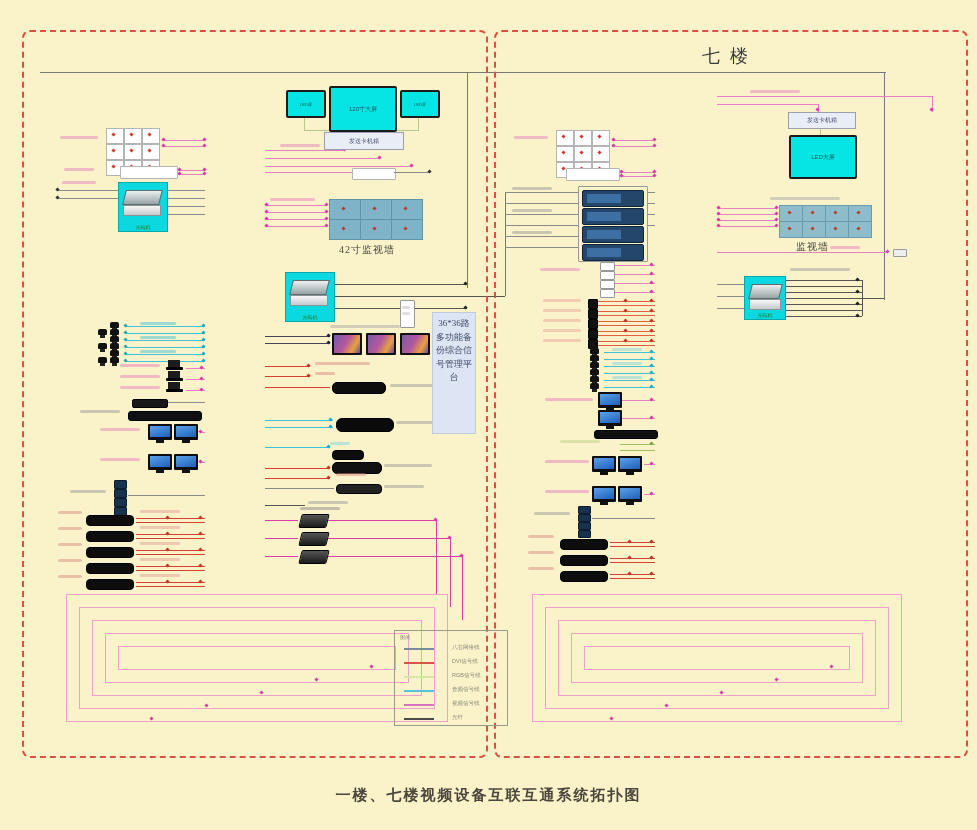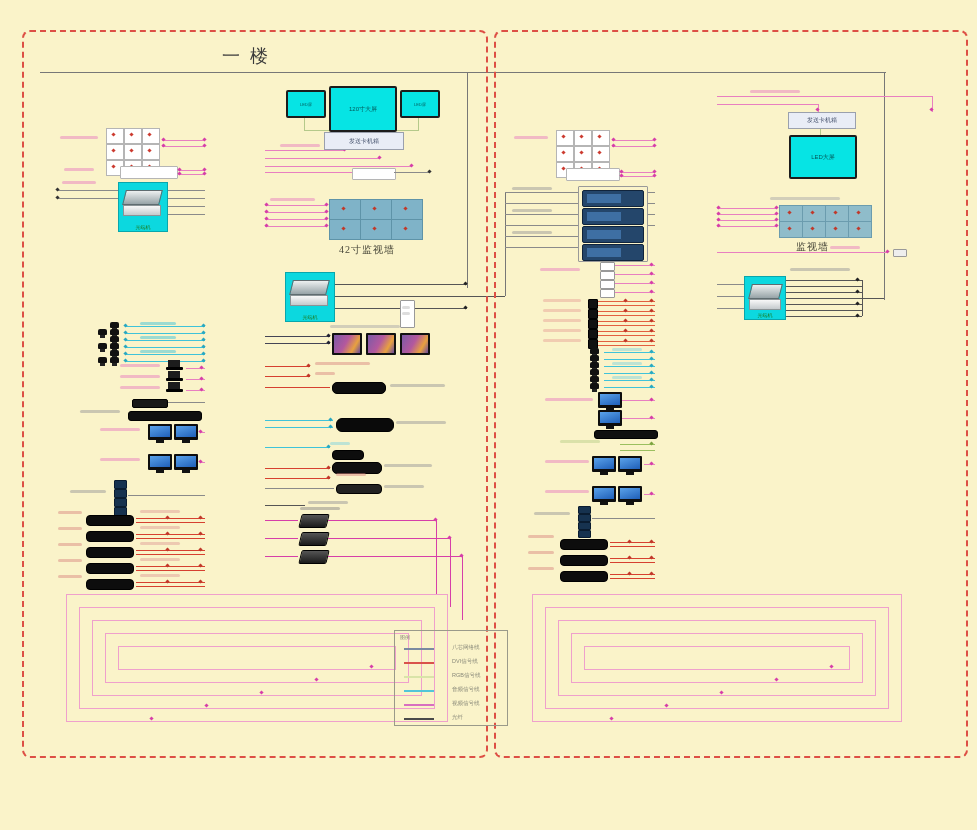--- a/index.html
+++ b/index.html
@@ -573,23 +573,24 @@
       <div style="position: absolute; left: 452px; top: 686px; font-size: 5.5px; color: rgb(138, 138, 122);">音频信号线</div>
       <div style="position: absolute; left: 404px; top: 704px; width: 30px; height: 2px; background: rgb(216, 111, 192);"></div>
       <div style="position: absolute; left: 452px; top: 700px; font-size: 5.5px; color: rgb(138, 138, 122);">视频信号线</div>
       <div style="position: absolute; left: 404px; top: 718px; width: 30px; height: 2px; background: rgb(74, 74, 74);"></div>
       <div style="position: absolute; left: 452px; top: 714px; font-size: 5.5px; color: rgb(138, 138, 122);">光纤</div>
     </div>
 
   <div class="frame" style="left:22px;top:30px;width:462px;height:724px;"></div>
   <div class="frame" style="left:494px;top:30px;width:470px;height:724px;"></div>
 
-  <div class="floor-title" style="left:150px;top:44px;width:200px;">一楼</div>
-
-
+  <div class="floor-title" style="left:630px;top:44px;width:200px;">七楼</div>
+
+
+  <div class="backup" style="left:432px;top:312px;width:38px;height:112px;">36*36路多功能备份综合信号管理平台</div>
 
   <div class="screen" style="left:286px;top:90px;width:36px;height:24px;font-size:4px;">LED屏</div>
   <div class="screen" style="left:329px;top:86px;width:64px;height:42px;font-size:6px;">120寸大屏</div>
   <div class="screen" style="left:400px;top:90px;width:36px;height:24px;font-size:4px;">LED屏</div>
   <div class="sender" style="left:324px;top:132px;width:78px;height:16px;">发送卡机箱</div>
   <div class="wall-label" style="left:339px;top:243px;">42寸监视墙</div>
 
   <div class="optic" style="left:118px;top:182px;width:48px;height:48px;">
     <span class="s1"></span>
       <span class="s2"></span>
@@ -608,13 +609,14 @@
   <div class="optic" style="left:744px;top:276px;width:40px;height:42px;">
     <span class="s1"></span>
       <span class="s2"></span>
     <span class="lbl">光端机</span>
   </div>
 
   <div class="legend" style="left:394px;top:630px;width:112px;height:94px;">
     <span class="ttl">图例</span>
   </div>
 
+  <div class="caption" style="top:786px;">一楼、七楼视频设备互联互通系统拓扑图</div>
 </div>
 
 </body></html>

